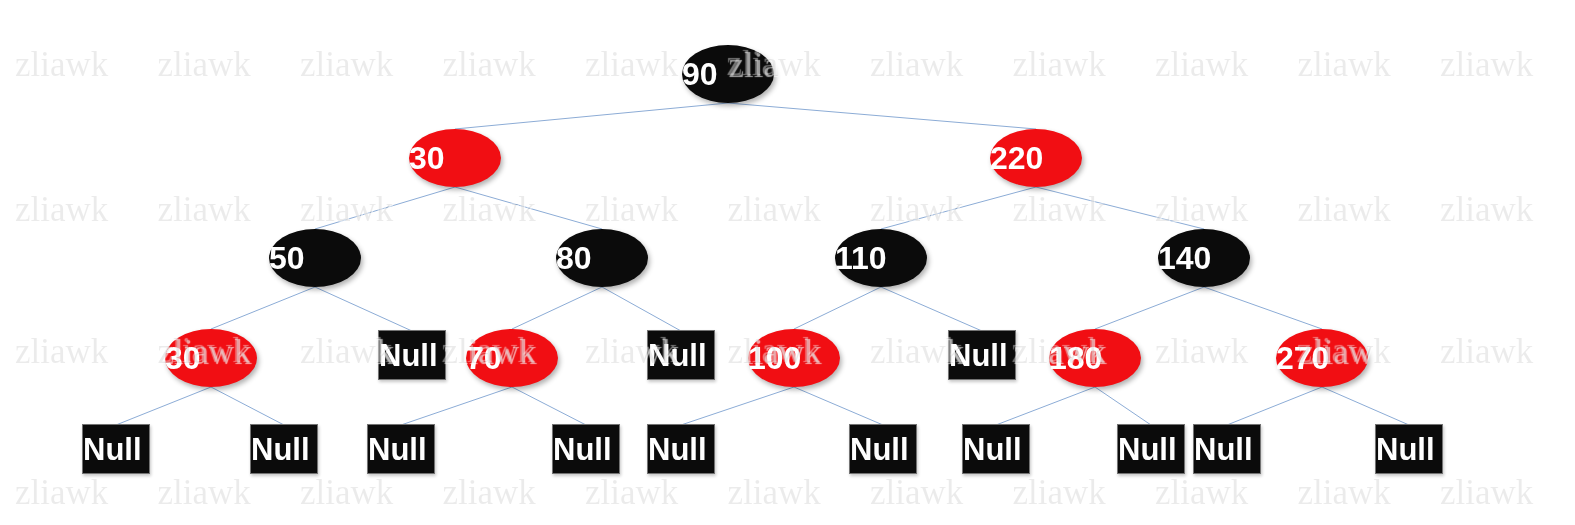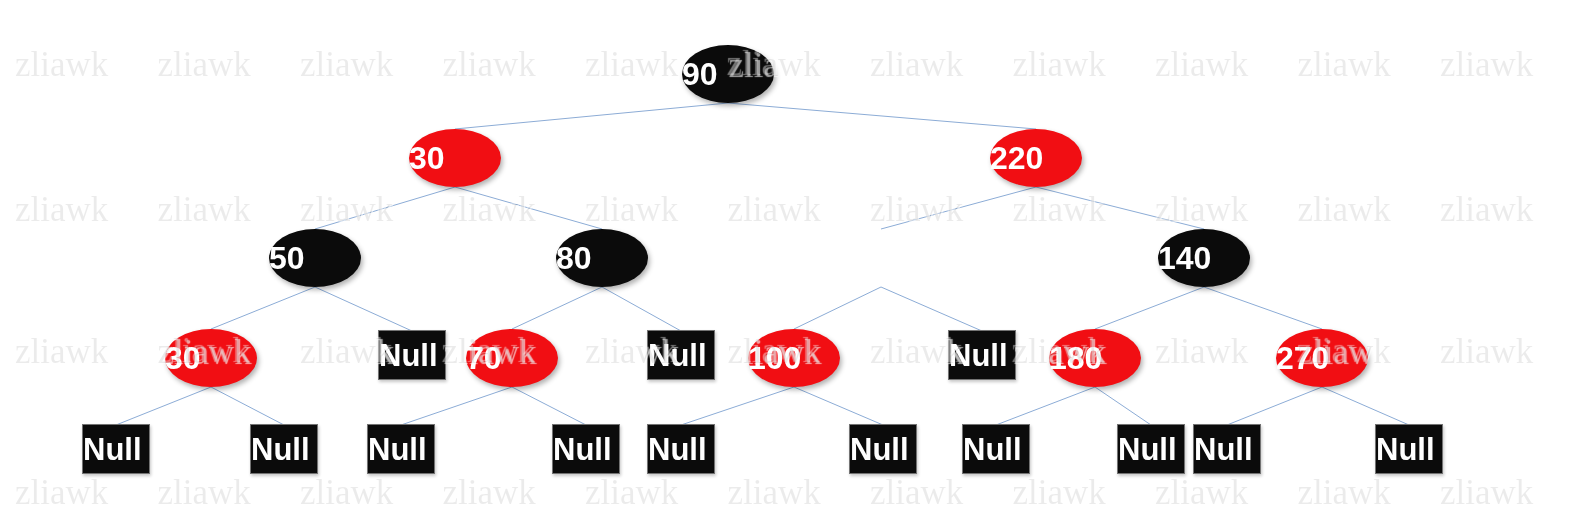--- a/index.html
+++ b/index.html
@@ -78,20 +78,23 @@
       <span>30</span>
     </div>
     <div class="node ellipse red-node" style="left: 1036px; top: 158px;">
       <span>220</span>
     </div>
     <div class="node ellipse black-node" style="left: 315px; top: 258px;">
       <span>50</span>
     </div>
     <div class="node ellipse black-node" style="left: 602px; top: 258px;">
       <span>80</span>
+    </div>
+    <div class="node ellipse black-node" style="left: 881px; top: 258px;">
+      <span>110</span>
     </div>
     <div class="node ellipse black-node" style="left: 1204px; top: 258px;">
       <span>140</span>
     </div>
     <div class="node ellipse red-node" style="left: 211px; top: 358px;">
       <span>30</span>
     </div>
     <div class="node null-rect" style="left: 412px; top: 355px;">
       <span>Null</span>
     </div>

